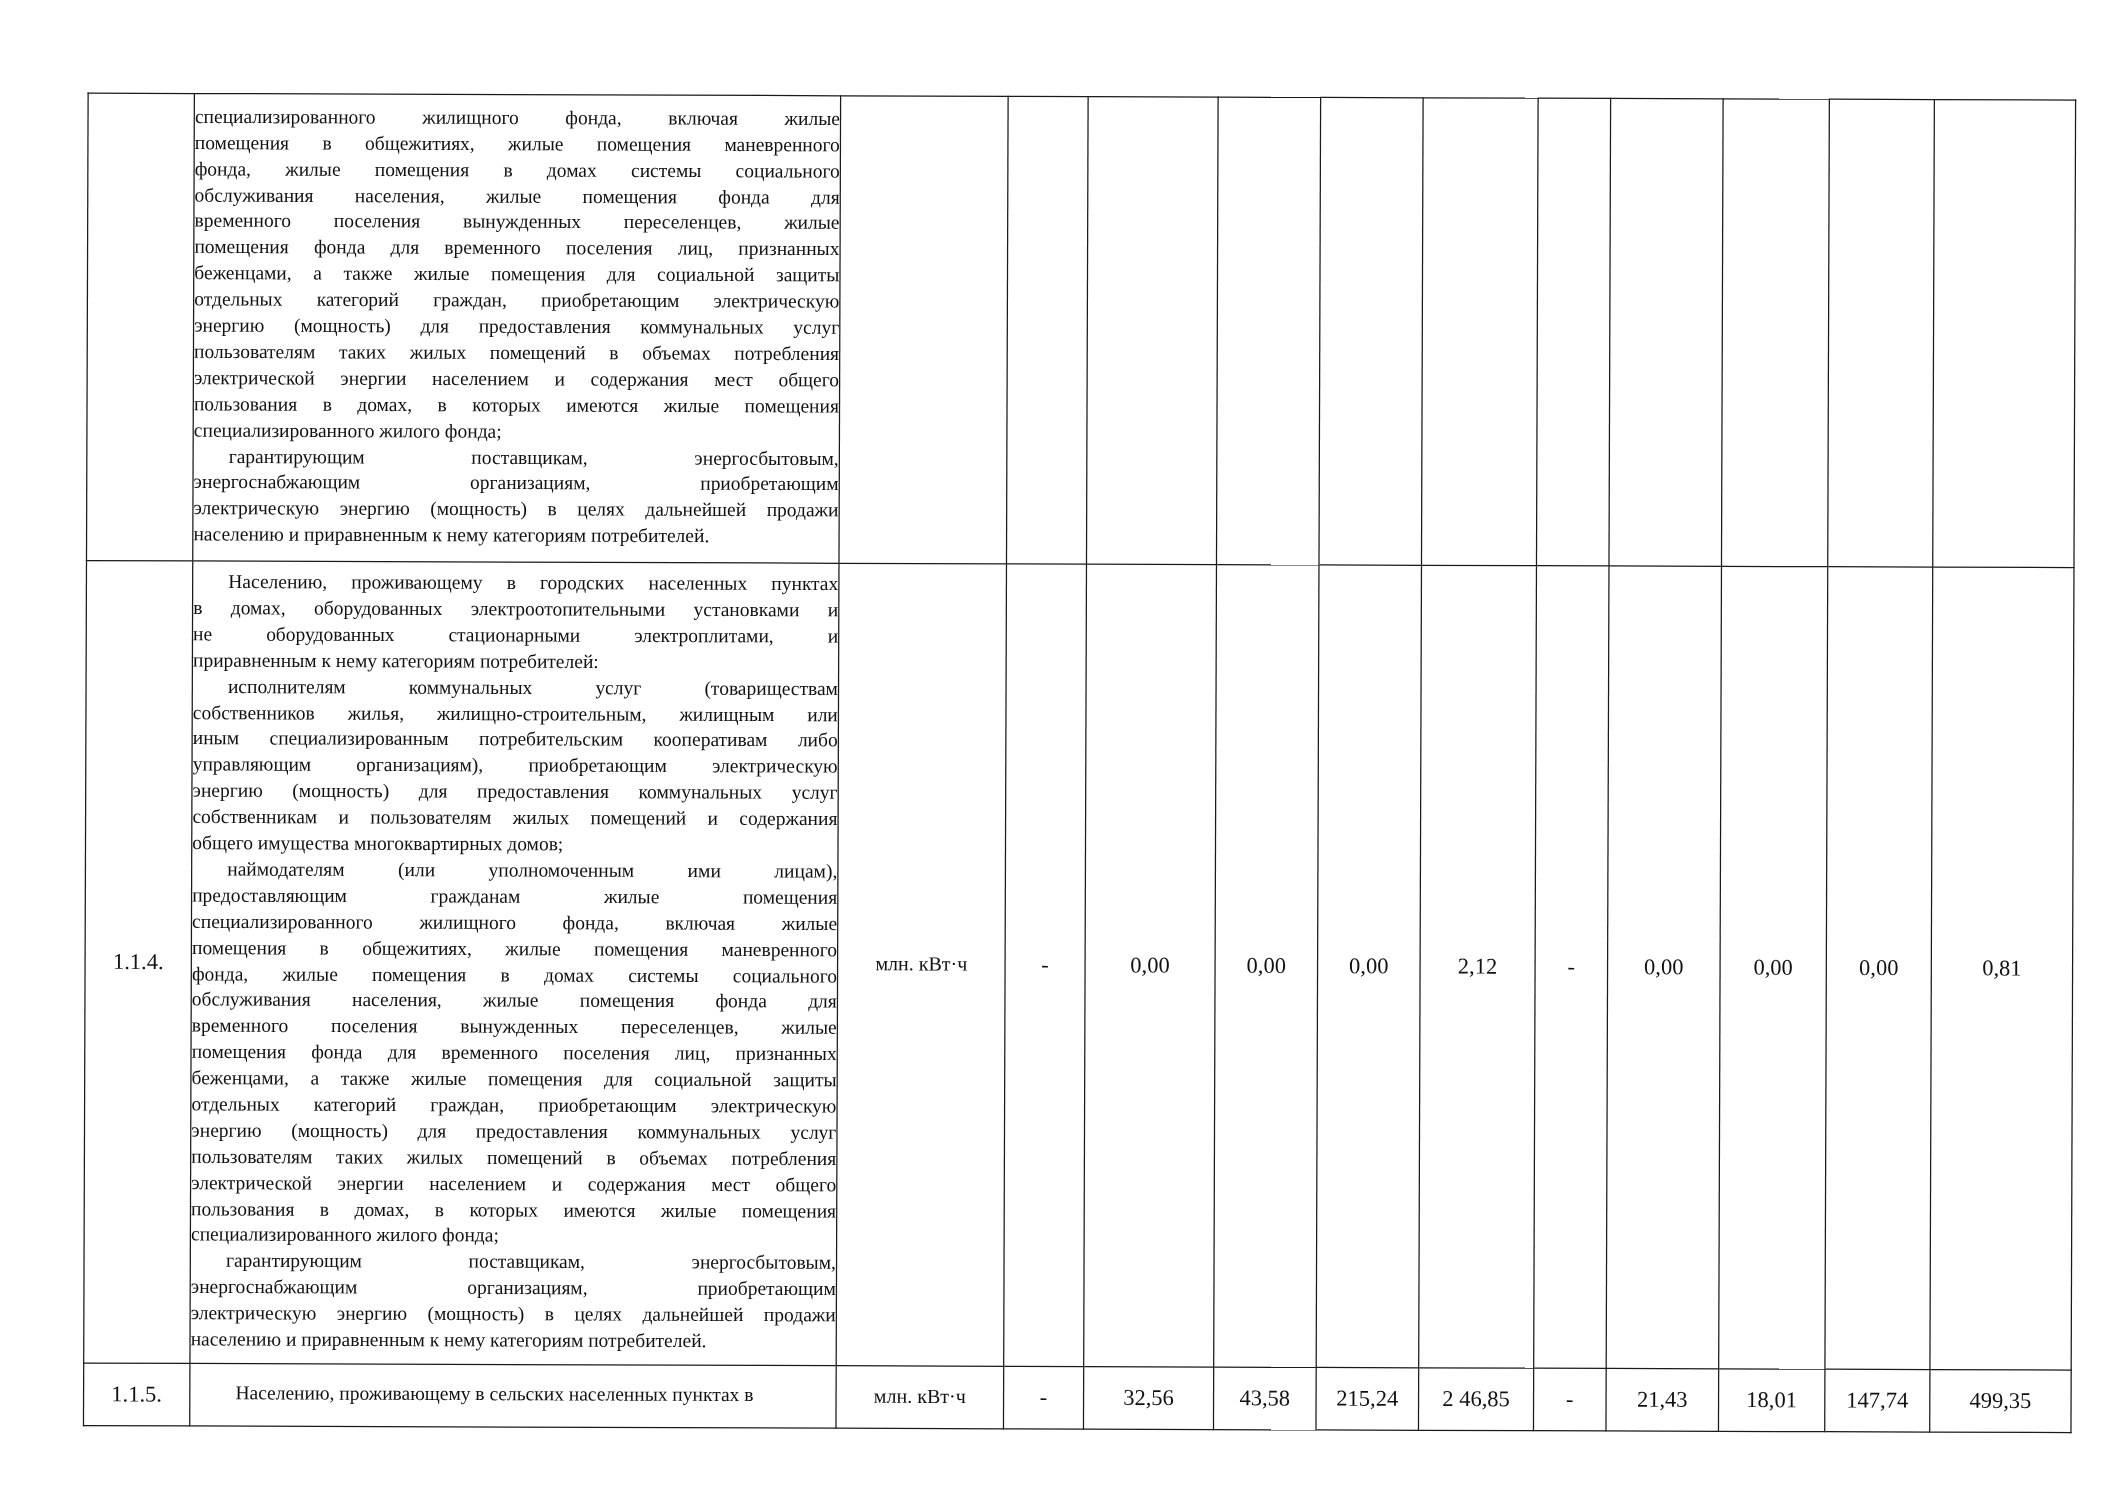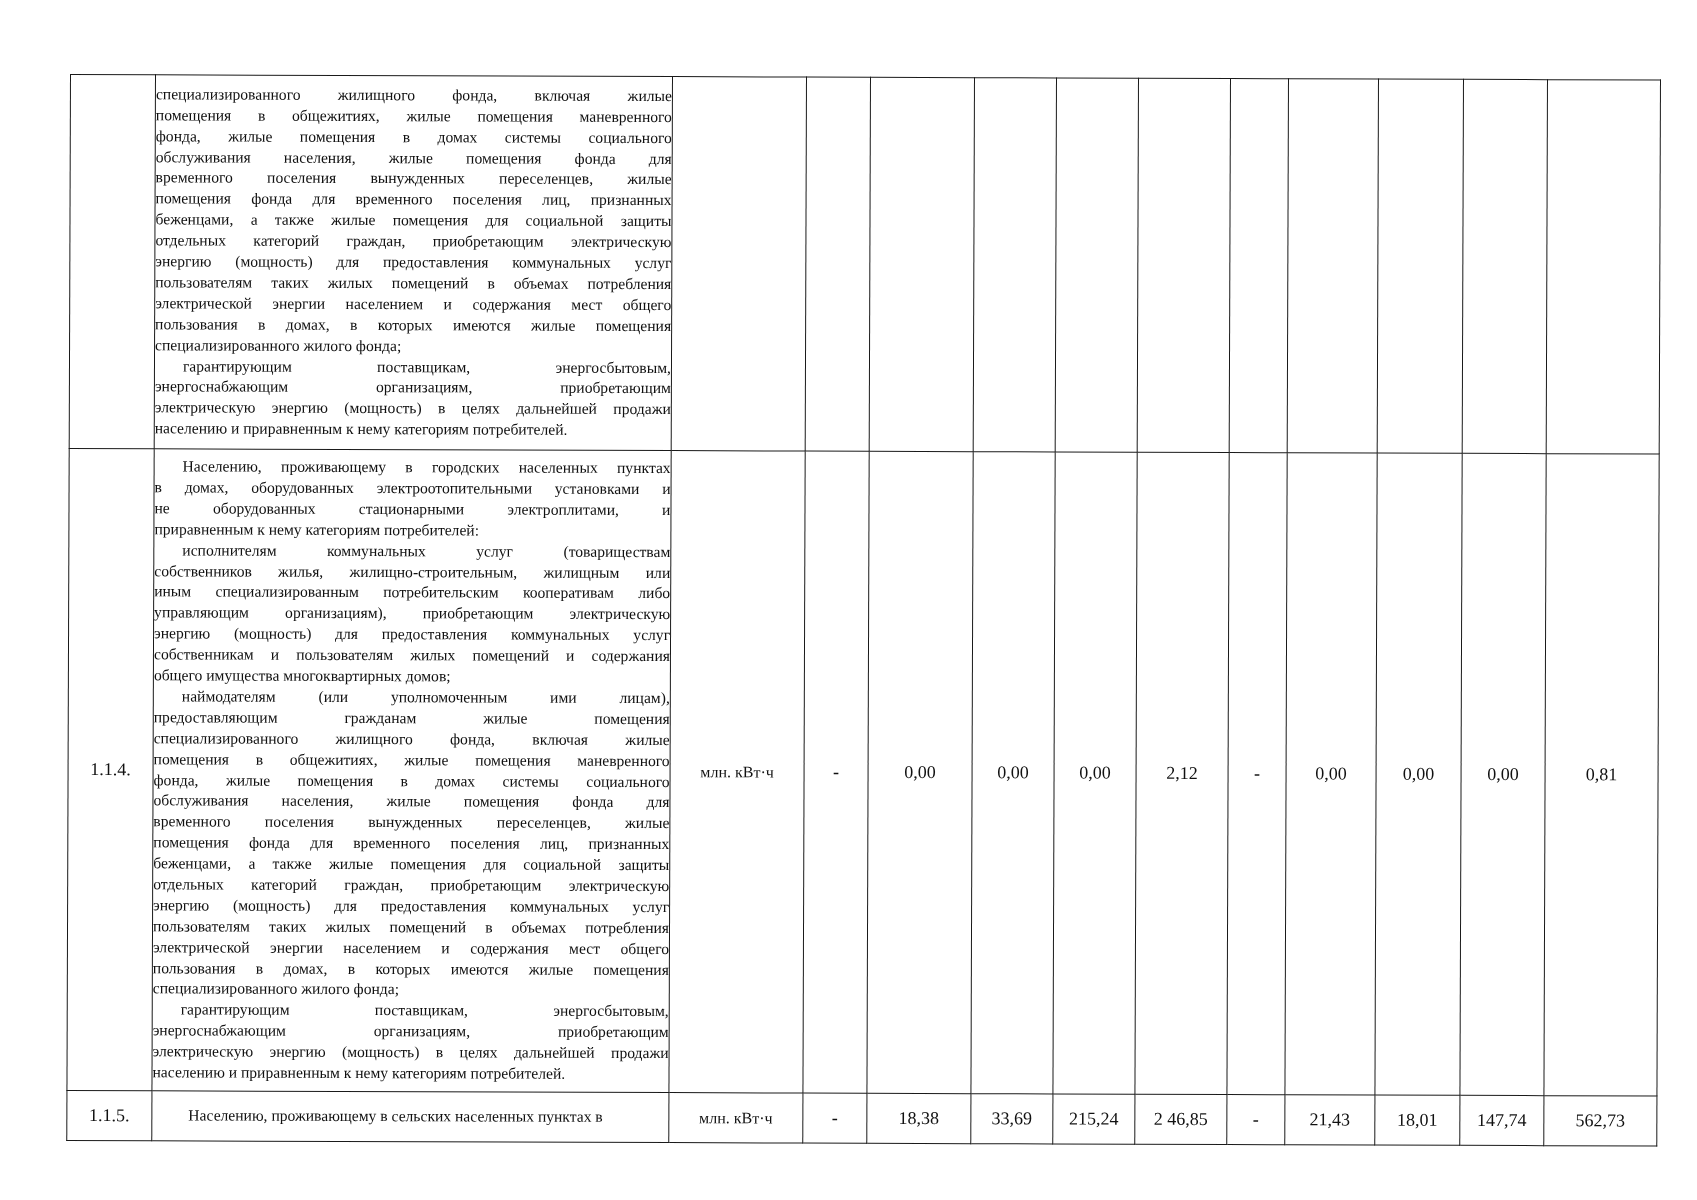--- a/index.html
+++ b/index.html
@@ -120,25 +120,25 @@
           <td class="val">0,00</td>
           <td class="val">0,81</td>
         </tr>
         <tr style="height: 50px;">
           <td class="num">1.1.5.</td>
           <td class="desc short">
             <span class="ln last ind">Населению, проживающему в сельских населенных пунктах в</span>
           </td>
           <td class="unit">млн. кВт·ч</td>
           <td class="val">-</td>
-          <td class="val">18,38</td>
-          <td class="val">33,69</td>
+          <td class="val">32,56</td>
+          <td class="val">43,58</td>
           <td class="val">215,24</td>
           <td class="val">2 46,85</td>
           <td class="val">-</td>
           <td class="val">21,43</td>
           <td class="val">18,01</td>
           <td class="val">147,74</td>
-          <td class="val">562,73</td>
+          <td class="val">499,35</td>
         </tr>
       </tbody>
   </table>
 </div>
 
 </body></html>

